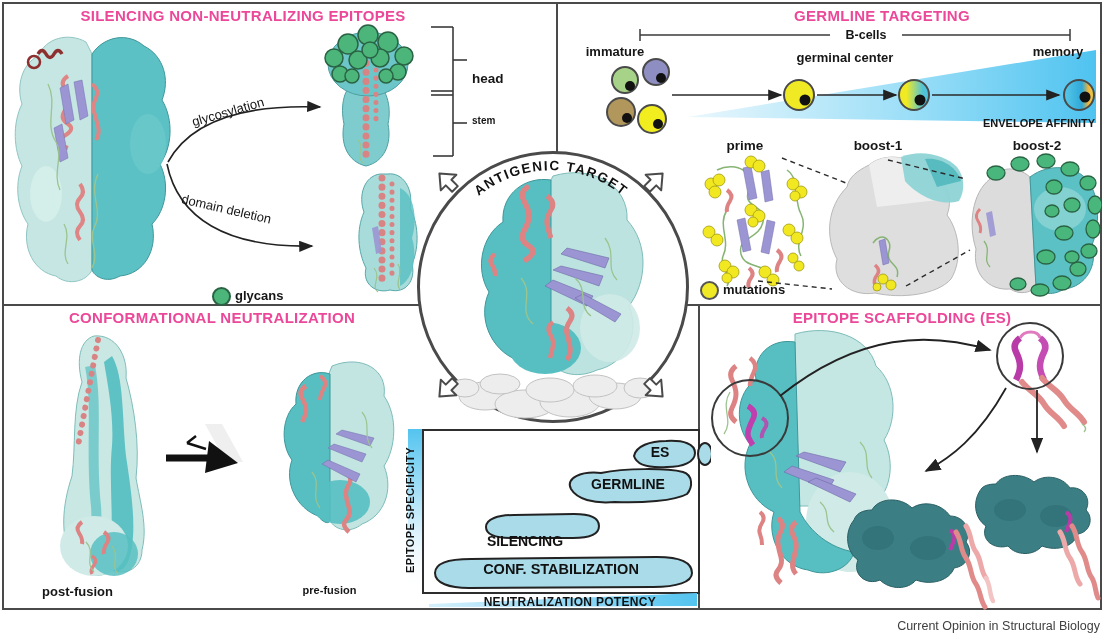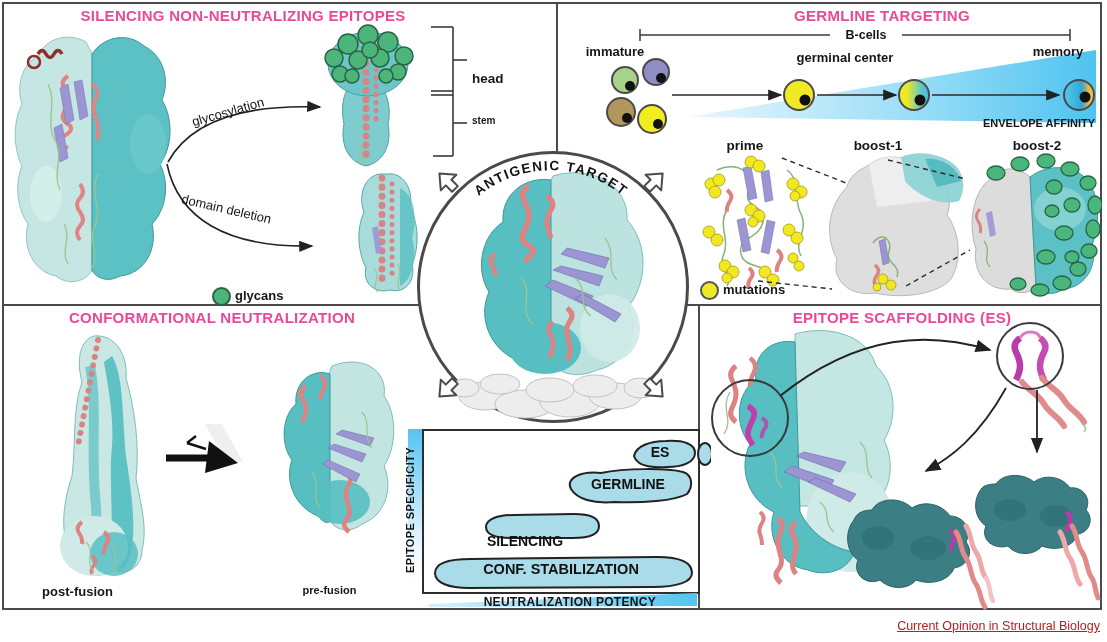--- a/index.html
+++ b/index.html
@@ -458,15 +458,15 @@
   <div class="label b rt z9" style="left:960px;top:117px;width:135px;font-size:11px;">ENVELOPE AFFINITY</div>
   <div class="label b ctr z9" style="left:695px;top:138px;width:100px;font-size:13.5px;">prime</div>
   <div class="label b ctr z9" style="left:828px;top:138px;width:100px;font-size:13.5px;">boost-1</div>
   <div class="label b ctr z9" style="left:987px;top:138px;width:100px;font-size:13.5px;text-align:center;">boost-2</div>
   <div class="legend-dot" style="left:700px;top:281px;width:19px;height:19px;background:#f0e925;border:2px solid #555;"></div>
   <div class="label b z9" style="left:723px;top:282px;font-size:13px;">mutations</div>
 
   <div class="label b ctr z9" style="left:20px;top:584px;width:115px;font-size:13px;">post-fusion</div>
   <div class="label b ctr z9" style="left:272px;top:584px;width:115px;font-size:11px;">pre-fusion</div>
 
-  <div class="label rt z9" style="left:760px;top:619px;width:340px;font-size:12.5px;color:#b91c1c;text-decoration:underline;">Current Opinion in Structural Biology</div>
+  <div class="label rt z9" style="left:760px;top:619px;width:340px;font-size:12.5px;color:#404040;">Current Opinion in Structural Biology</div>
 
 </div>
 
 </body></html>

